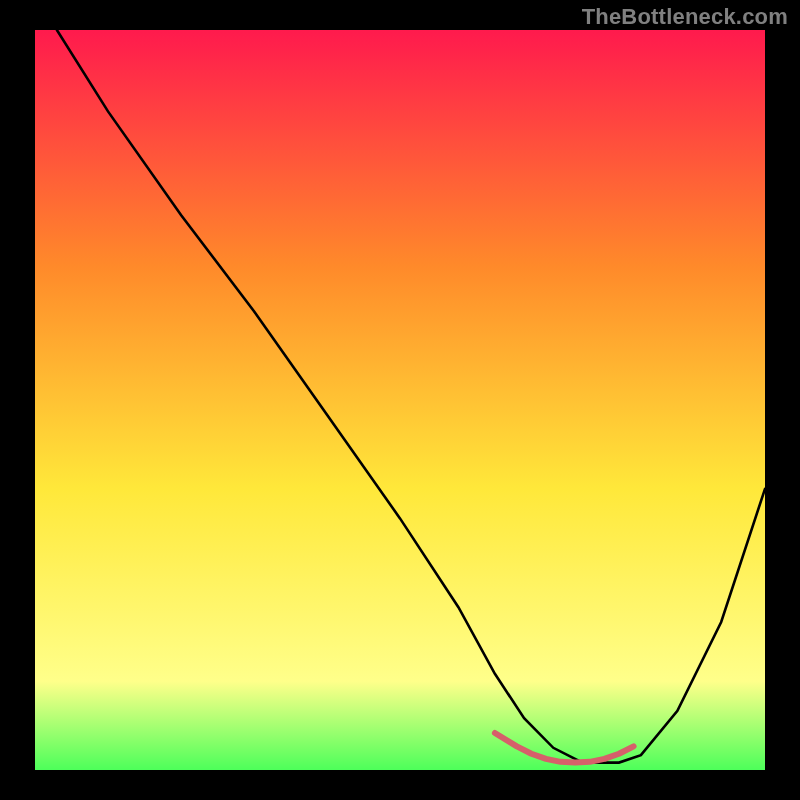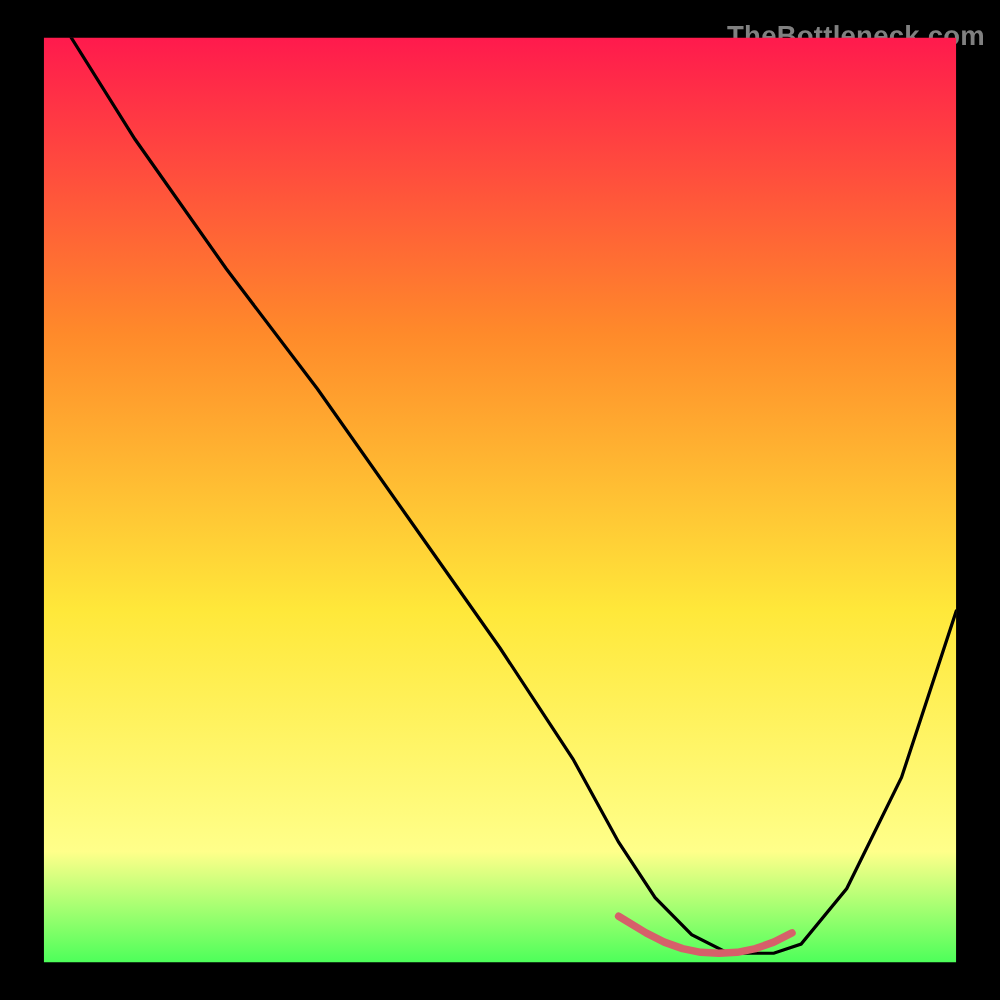--- a/index.html
+++ b/index.html
@@ -14,21 +14,21 @@
   .frame {
     position: absolute;
     left: 0;
     top: 0;
     width: 800px;
     height: 800px;
     background: #000;
   }
   .watermark {
     position: absolute;
-    top: 16px;
+    top: 4px;
     right: 12px;
     color: #808080;
     font-size: 22px;
     font-weight: 600;
     letter-spacing: 0.2px;
     user-select: none;
   }
   .plot {
     position: absolute;
     left: 35px;

